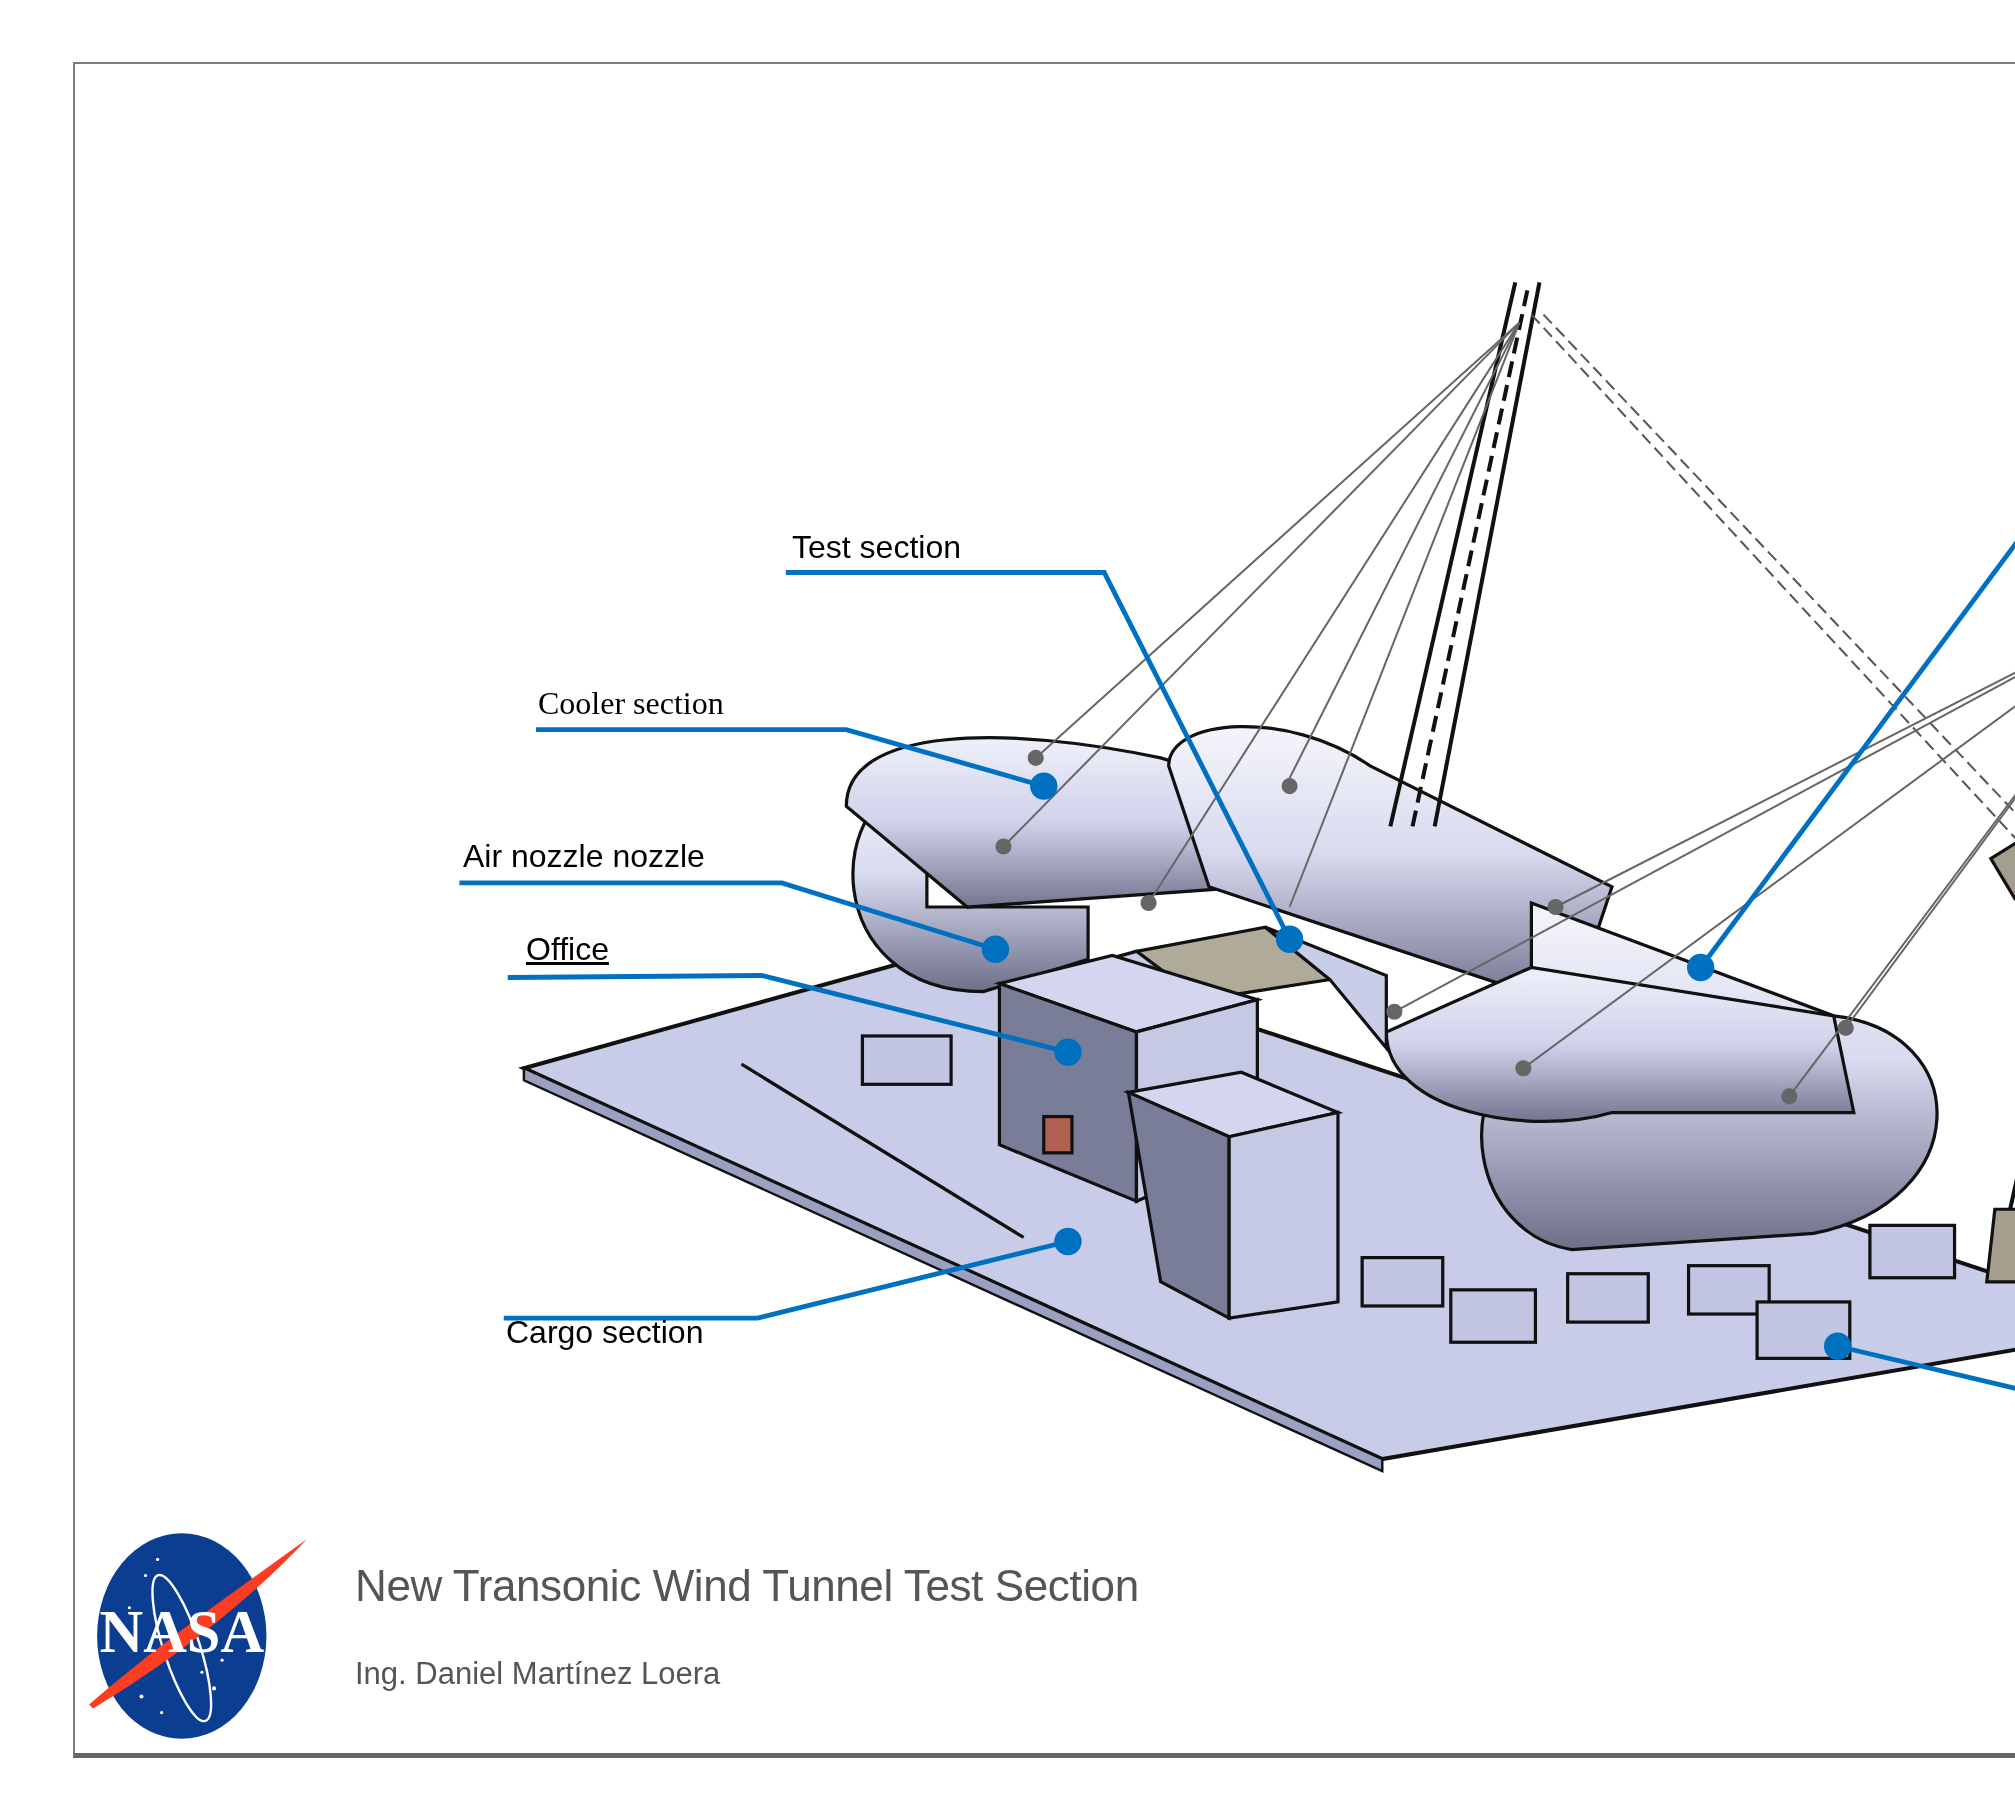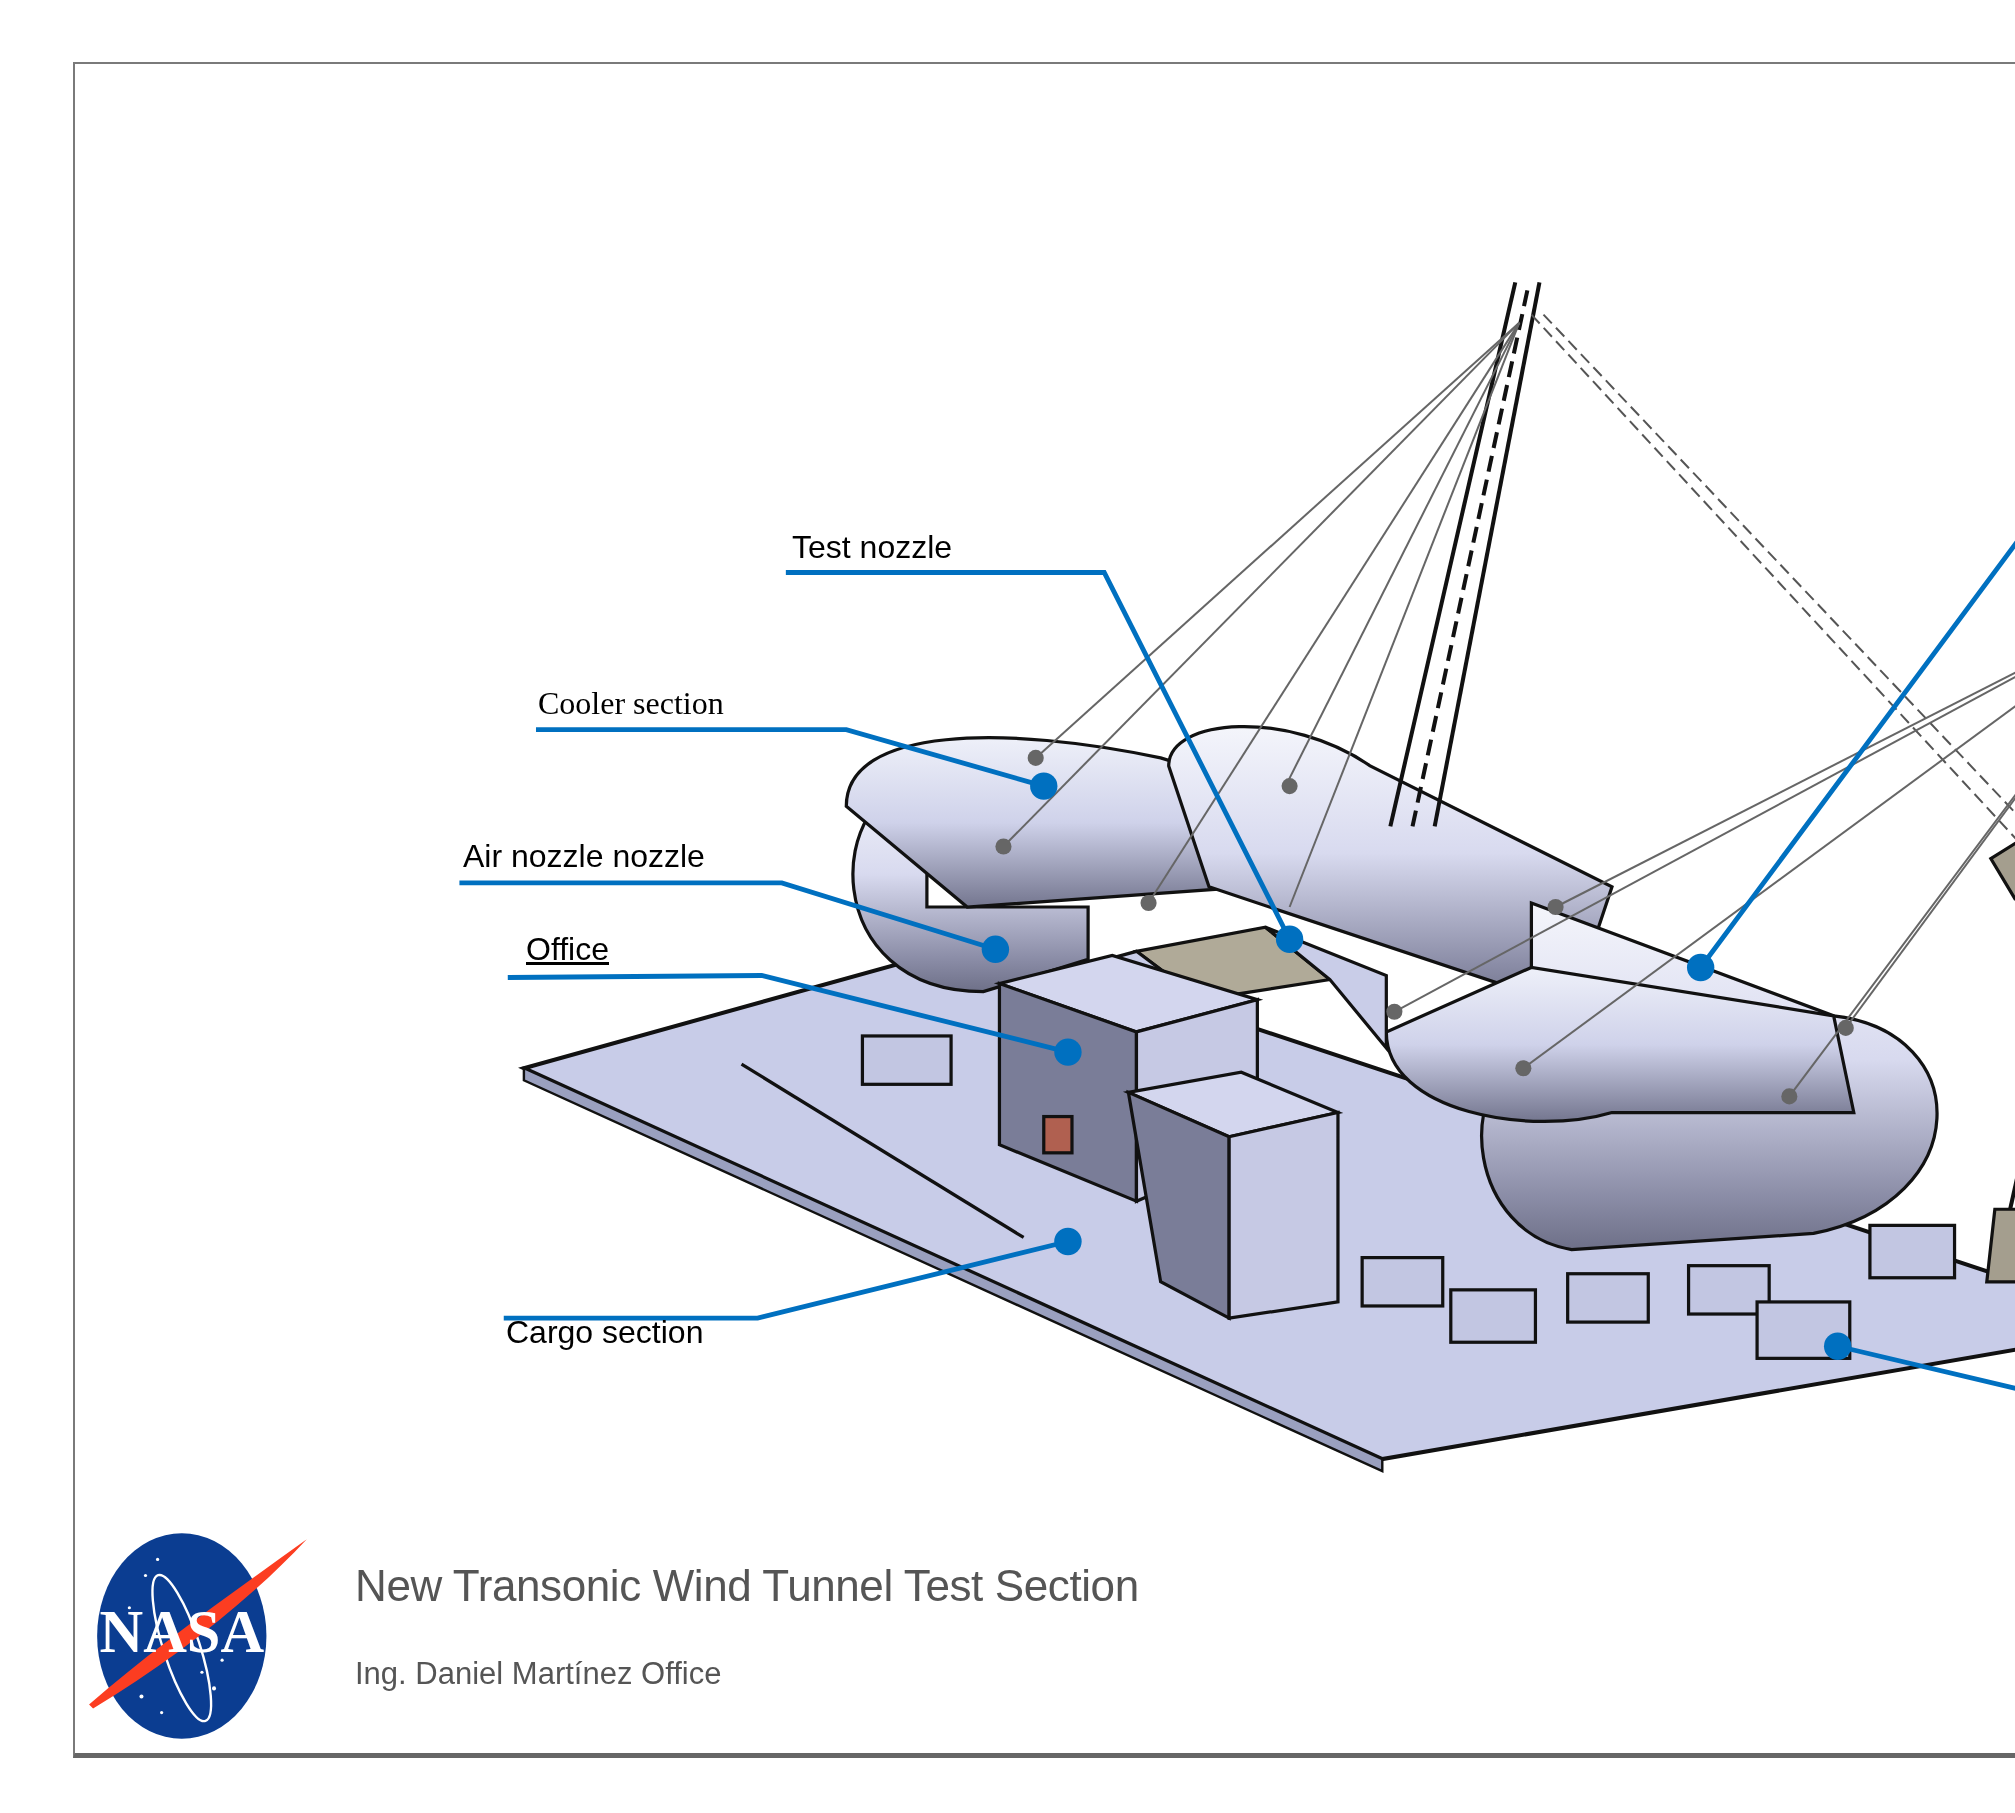--- a/index.html
+++ b/index.html
@@ -131,21 +131,21 @@
     <circle cx="2590" cy="1950" r="34"></circle>
     <circle cx="2470" cy="2355" r="34"></circle>
     <circle cx="2650" cy="2610" r="34"></circle>
     <circle cx="2650" cy="3080" r="34"></circle>
     <circle cx="4220" cy="2400" r="34"></circle>
     <circle cx="5940" cy="2210" r="34"></circle>
     <circle cx="4560" cy="3340" r="34"></circle>
   </g>
 </svg>
 
-<div class="label" style="left:792px;top:531px;">Test nozzle</div>
+<div class="label" style="left:792px;top:531px;">Test section</div>
 <div class="label" style="left:538px;top:687px;font-family:Liberation Serif, serif;">Cooler section</div>
 <div class="label" style="left:463px;top:840px;">Air nozzle nozzle</div>
 <div class="label" style="left:526px;top:933px;text-decoration:underline;">Office</div>
 <div class="label" style="left:506px;top:1316px;">Cargo section</div>
 
 <svg class="nasa" viewBox="0 0 640 560">
   <ellipse cx="250" cy="270" rx="210" ry="255" fill="#0b3d91"></ellipse>
   <ellipse cx="250" cy="300" rx="45" ry="190" fill="none" stroke="#fff" stroke-width="6" transform="rotate(-18 250 300)"></ellipse>
   <g fill="#fff">
     <circle cx="160" cy="120" r="4"></circle>
@@ -155,14 +155,14 @@
       <circle cx="300" cy="360" r="4"></circle>
       <circle cx="150" cy="420" r="5"></circle>
     <circle cx="200" cy="460" r="4"></circle>
       <circle cx="350" cy="330" r="4"></circle>
   </g>
   <path d="M20,440 C180,300 380,160 560,30 C420,180 230,330 30,450 Z" fill="#fc3d21"></path>
   <text x="250" y="310" text-anchor="middle" font-family="'Liberation Serif', serif" font-weight="bold" font-size="150" fill="#fff">NASA</text>
 </svg>
 
 <div class="title">New Transonic Wind Tunnel Test Section</div>
-<div class="subtitle">Ing. Daniel Martínez Office</div>
+<div class="subtitle">Ing. Daniel Martínez Loera</div>
 
 
 </body></html>

